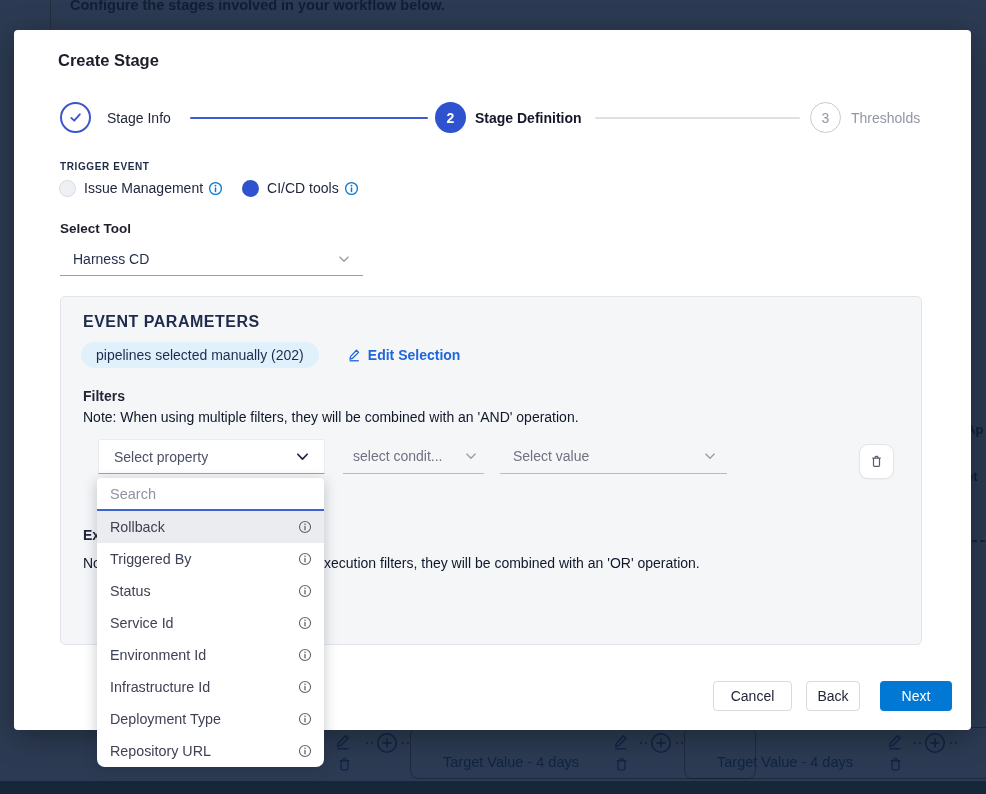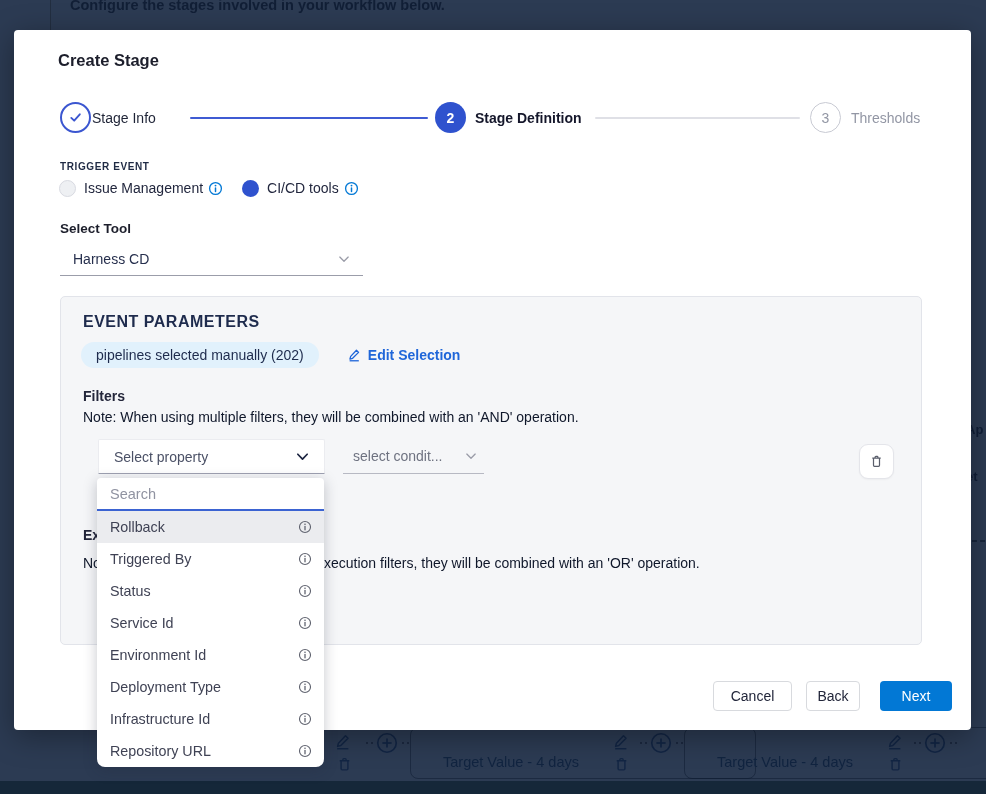--- a/index.html
+++ b/index.html
@@ -31,21 +31,21 @@
     box-shadow:0 6px 30px rgba(0,0,0,.35);
   }
   .modal-title { position:absolute; left:44px; top:21px; font-size:16.5px; font-weight:700; color:#1c1e2b; }
   
   .step-circle { position:absolute; top:72px; width:31px; height:31px; border-radius:50%;
     display:flex; align-items:center; justify-content:center; font-size:14px; }
   .sc-done { left:46px; border:2px solid #3b56d0; background:#fff; color:#3b56d0; }
   .sc-active { left:421px; background:#2f52ce; color:#fff; font-weight:600; }
   .sc-pending { left:796px; border:1.6px solid #c8cad3; background:#fff; color:#9296a4; }
   .step-label { position:absolute; top:80px; font-size:14px; white-space:nowrap; }
-  .sl-1 { left:78px; color:#1f2437; font-weight:500; }
+  .sl-1 { left:93px; color:#1f2437; font-weight:500; }
   .sl-2 { left:461px; color:#14162a; font-weight:700; }
   .sl-3 { left:837px; color:#9296a4; font-weight:400; }
   .step-line { position:absolute; top:87px; height:2px; border-radius:1px; }
   .ln-1 { left:176px; width:238px; background:#3f5bd3; }
   .ln-2 { left:581px; width:205px; height:1.5px; background:#dfe0e6; }
   
   .trigger-label { position:absolute; left:46px; top:131px; font-size:10px; font-weight:700; letter-spacing:.6px; color:#1f2a44; }
   .radio-row { position:absolute; left:45px; top:148px; height:20px; display:flex; align-items:center; }
   .radio { width:17px; height:17px; border-radius:50%; margin-right:8px; }
   .radio-off { background:#eef0f3; border:1px solid #d8dae1; }
@@ -237,20 +237,26 @@
       <svg class="chev-dark" viewBox="0 0 16 16">
           <path d="M3 5.6 L8 10.8 L13 5.6" fill="none" stroke="currentColor" stroke-width="1.8" stroke-linecap="round" stroke-linejoin="round"></path>
         </svg>
     </div>
     <div class="u-select cond-select">
       <span class="u-text">select condit...</span>
       <svg class="chev" viewBox="0 0 16 16">
           <path d="M3.2 5.8 L8 10.6 L12.8 5.8" fill="none" stroke="currentColor" stroke-width="1.5" stroke-linecap="round" stroke-linejoin="round"></path>
         </svg>
     </div>
+    <div class="u-select val-select">
+      <span class="u-text">Select value</span>
+      <svg class="chev" viewBox="0 0 16 16">
+          <path d="M3.2 5.8 L8 10.6 L12.8 5.8" fill="none" stroke="currentColor" stroke-width="1.5" stroke-linecap="round" stroke-linejoin="round"></path>
+        </svg>
+    </div>
     <div class="trash-btn">
       <svg viewBox="0 0 16 16">
           <path d="M3.5 4.5 h9 M6.5 4.5 V3.4 a.9.9 0 0 1 .9-.9 h1.2 a.9.9 0 0 1 .9.9 V4.5 M4.8 4.5 h6.4 v7.6 a1 1 0 0 1 -1 1 H5.8 a1 1 0 0 1 -1-1 Z" fill="none" stroke="currentColor" stroke-width="1.3" stroke-linejoin="round"></path>
         </svg>
     </div>
 
     <div class="exec-h">Execution Filters</div>
     <div class="note note-exec-prefix">Note: When using multiple e</div>
     <div class="note note-exec-tail">xecution filters, they will be combined with an 'OR' operation.</div>
   </div>
@@ -297,36 +303,36 @@
     </div>
     <div class="dd-item">
       <span>Environment Id</span>
       <svg class="info-gray" viewBox="0 0 16 16">
           <circle cx="8" cy="8" r="6.3" fill="none" stroke="currentColor" stroke-width="1.3"></circle>
           <line x1="8" y1="7.4" x2="8" y2="11.2" stroke="currentColor" stroke-width="1.5" stroke-linecap="round"></line>
           <circle cx="8" cy="4.9" r="0.95" fill="currentColor"></circle>
         </svg>
     </div>
     <div class="dd-item">
+      <span>Infrastructure Id</span>
+      <svg class="info-gray" viewBox="0 0 16 16">
+          <circle cx="8" cy="8" r="6.3" fill="none" stroke="currentColor" stroke-width="1.3"></circle>
+          <line x1="8" y1="7.4" x2="8" y2="11.2" stroke="currentColor" stroke-width="1.5" stroke-linecap="round"></line>
+          <circle cx="8" cy="4.9" r="0.95" fill="currentColor"></circle>
+        </svg>
+    </div>
+    <div class="dd-item">
       <span>Deployment Type</span>
       <svg class="info-gray" viewBox="0 0 16 16">
           <circle cx="8" cy="8" r="6.3" fill="none" stroke="currentColor" stroke-width="1.3"></circle>
           <line x1="8" y1="7.4" x2="8" y2="11.2" stroke="currentColor" stroke-width="1.5" stroke-linecap="round"></line>
           <circle cx="8" cy="4.9" r="0.95" fill="currentColor"></circle>
         </svg>
     </div>
     <div class="dd-item">
-      <span>Infrastructure Id</span>
-      <svg class="info-gray" viewBox="0 0 16 16">
-          <circle cx="8" cy="8" r="6.3" fill="none" stroke="currentColor" stroke-width="1.3"></circle>
-          <line x1="8" y1="7.4" x2="8" y2="11.2" stroke="currentColor" stroke-width="1.5" stroke-linecap="round"></line>
-          <circle cx="8" cy="4.9" r="0.95" fill="currentColor"></circle>
-        </svg>
-    </div>
-    <div class="dd-item">
       <span>Repository URL</span>
       <svg class="info-gray" viewBox="0 0 16 16">
           <circle cx="8" cy="8" r="6.3" fill="none" stroke="currentColor" stroke-width="1.3"></circle>
           <line x1="8" y1="7.4" x2="8" y2="11.2" stroke="currentColor" stroke-width="1.5" stroke-linecap="round"></line>
           <circle cx="8" cy="4.9" r="0.95" fill="currentColor"></circle>
         </svg>
     </div>
   </div>
 
 </div>

